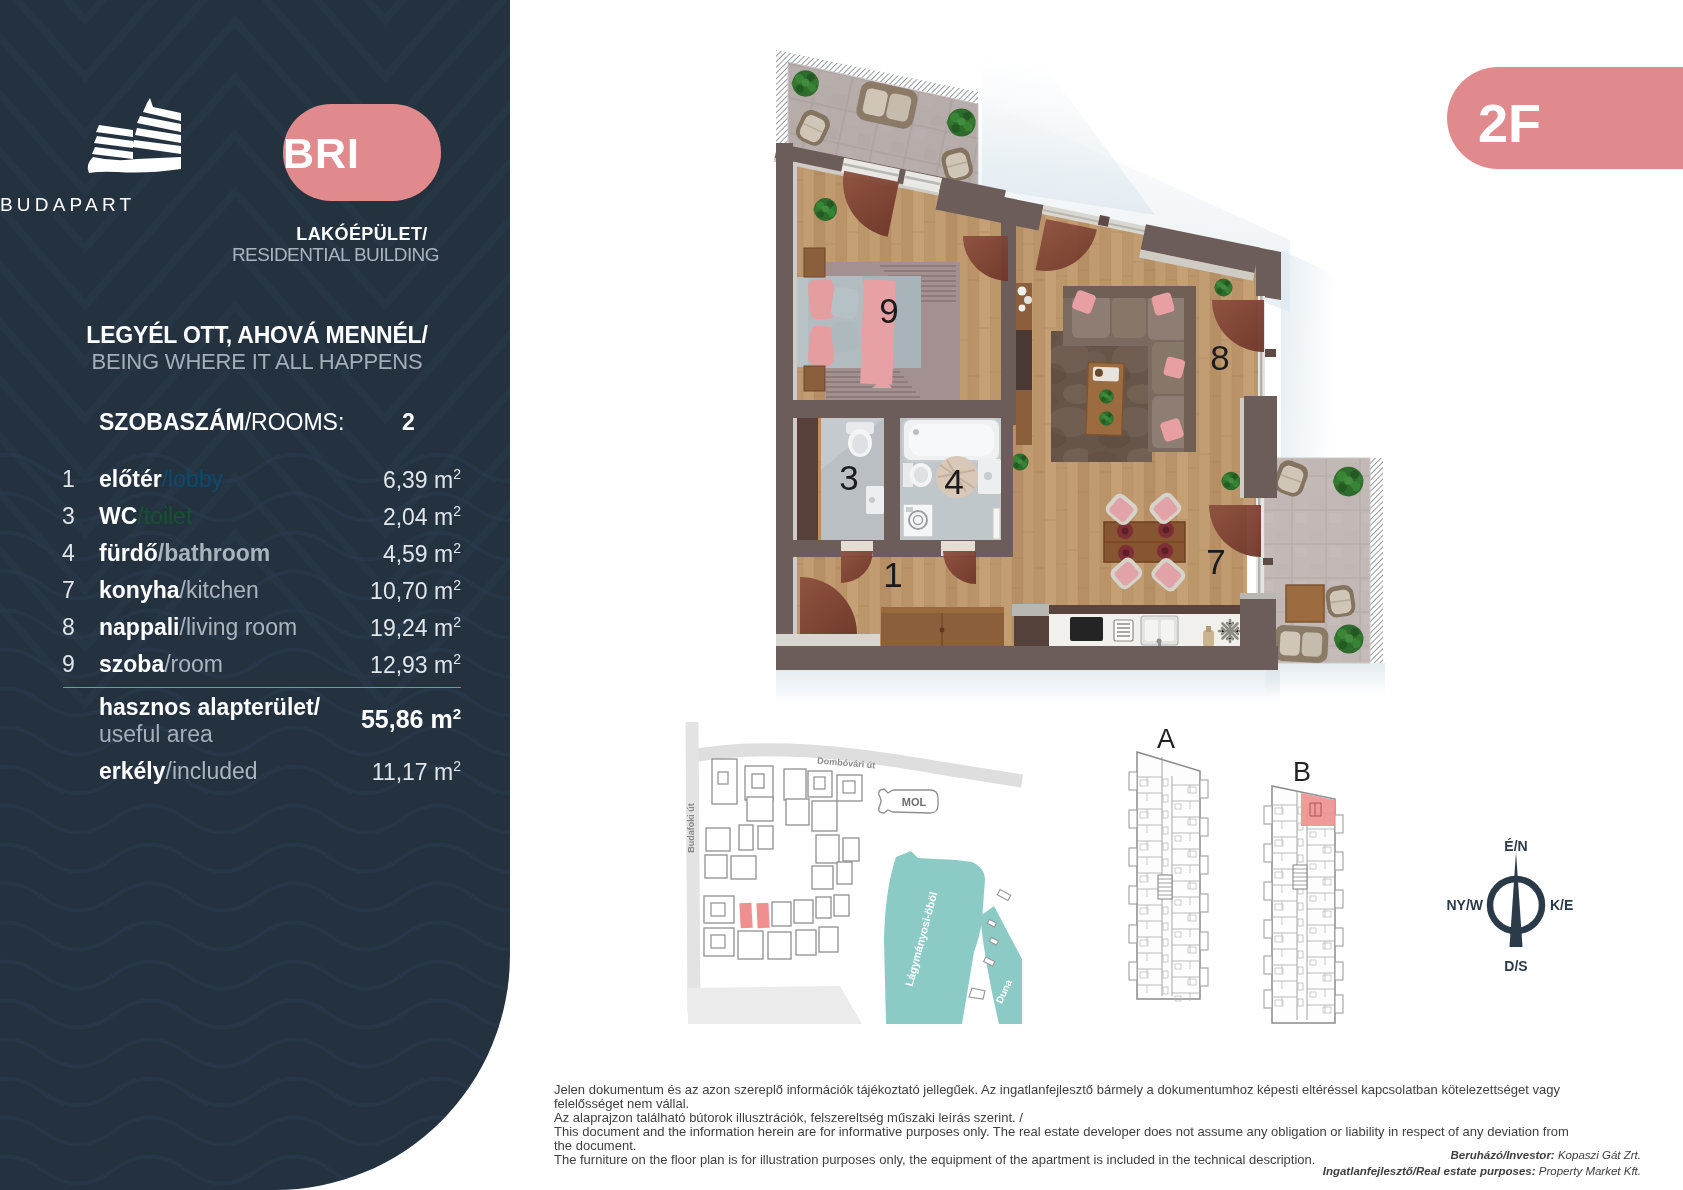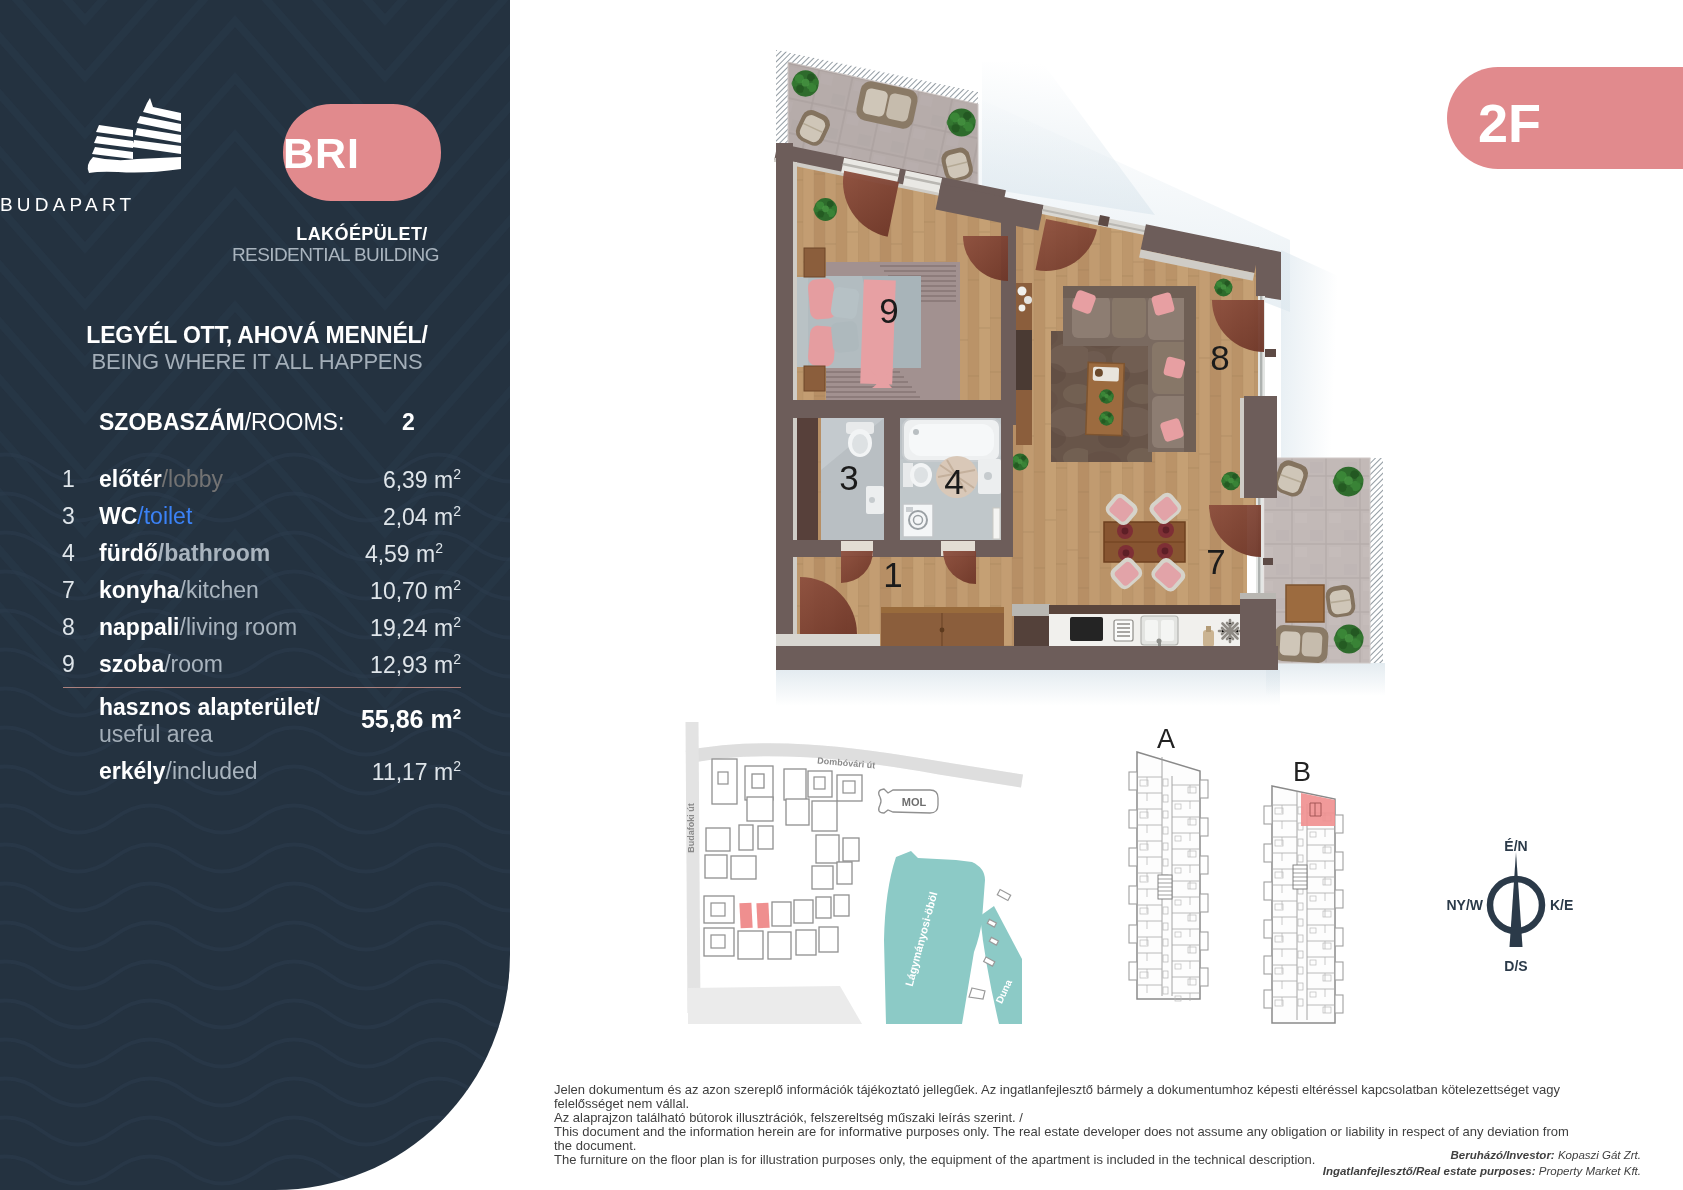--- a/index.html
+++ b/index.html
@@ -67,28 +67,28 @@
 <div class="abs" style="left:232px;top:244px;width:260px;text-align:left;color:#a9b4be;font-size:19px;letter-spacing:-0.6px;">RESIDENTIAL BUILDING</div>
 
 <div class="abs" style="left:0;top:322px;width:514px;text-align:center;color:#fff;font-size:23px;font-weight:bold;letter-spacing:-0.2px;">LEGYÉL OTT, AHOVÁ MENNÉL/</div>
 <div class="abs" style="left:0;top:349px;width:514px;text-align:center;color:#a3aeb8;font-size:22px;letter-spacing:-0.2px;">BEING WHERE IT ALL HAPPENS</div>
 
 <div class="abs" style="left:99px;top:409px;color:#fff;font-size:23px;"><b>SZOBASZÁM</b>/ROOMS:</div>
 <div class="abs" style="left:402px;top:409px;color:#fff;font-size:23px;font-weight:bold;">2</div>
 
 <div class="abs" style="left:0;top:0;width:510px;color:#dfe5ea;font-size:23px;">
 <div class="abs" style="left:62px;top:466px;">1</div>
-    <div class="abs" style="left:99px;top:466px;"><b style="color:#fff">előtér</b><span style="color:#737373">/lobby</span></div>
+    <div class="abs" style="left:99px;top:466px;"><b style="color:#fff">előtér</b><span style="color:#0c4a6e">/lobby</span></div>
     <div class="abs" style="right:49px;top:466px;">6,39 m<sup style="font-size:14px">2</sup></div>
 <div class="abs" style="left:62px;top:503px;">3</div>
-    <div class="abs" style="left:99px;top:503px;"><b style="color:#fff">WC</b><span style="color:#3b82f6">/toilet</span></div>
+    <div class="abs" style="left:99px;top:503px;"><b style="color:#fff">WC</b><span style="color:#14532d">/toilet</span></div>
     <div class="abs" style="right:49px;top:503px;">2,04 m<sup style="font-size:14px">2</sup></div>
 <div class="abs" style="left:62px;top:540px;">4</div>
     <div class="abs" style="left:99px;top:540px;font-weight:bold;"><b style="color:#fff">fürdő</b><span style="color:#a9b4be">/bathroom</span></div>
-    <div class="abs" style="right:67px;top:540px;margin-left:44px;">4,59 m<sup style="font-size:14px">2</sup></div>
+    <div class="abs" style="right:49px;top:540px;margin-left:44px;">4,59 m<sup style="font-size:14px">2</sup></div>
 <div class="abs" style="left:62px;top:577px;">7</div>
     <div class="abs" style="left:99px;top:577px;"><b style="color:#fff">konyha</b><span style="color:#a9b4be">/kitchen</span></div>
     <div class="abs" style="right:49px;top:577px;">10,70 m<sup style="font-size:14px">2</sup></div>
 <div class="abs" style="left:62px;top:614px;">8</div>
     <div class="abs" style="left:99px;top:614px;"><b style="color:#fff">nappali</b><span style="color:#a9b4be">/living room</span></div>
     <div class="abs" style="right:49px;top:614px;">19,24 m<sup style="font-size:14px">2</sup></div>
 <div class="abs" style="left:62px;top:651px;">9</div>
     <div class="abs" style="left:99px;top:651px;"><b style="color:#fff">szoba</b><span style="color:#a9b4be">/room</span></div>
     <div class="abs" style="right:49px;top:651px;">12,93 m<sup style="font-size:14px">2</sup></div>
 </div>

